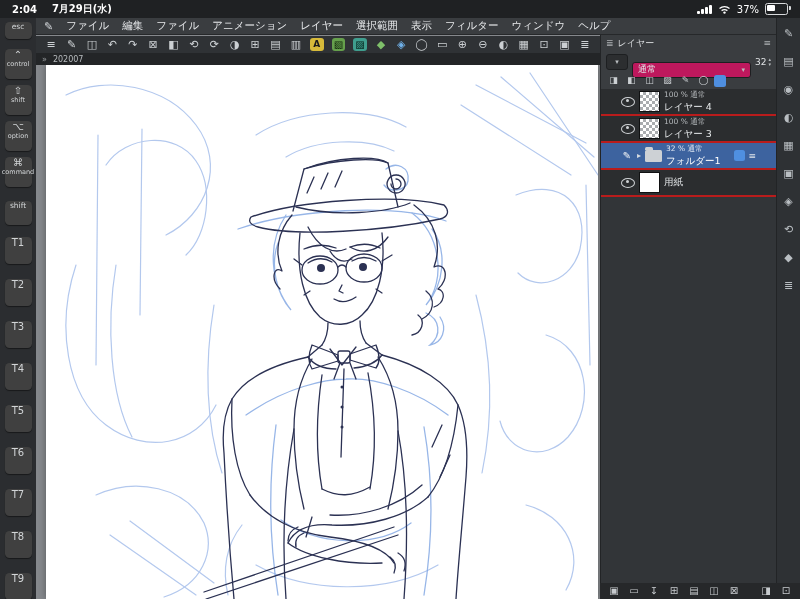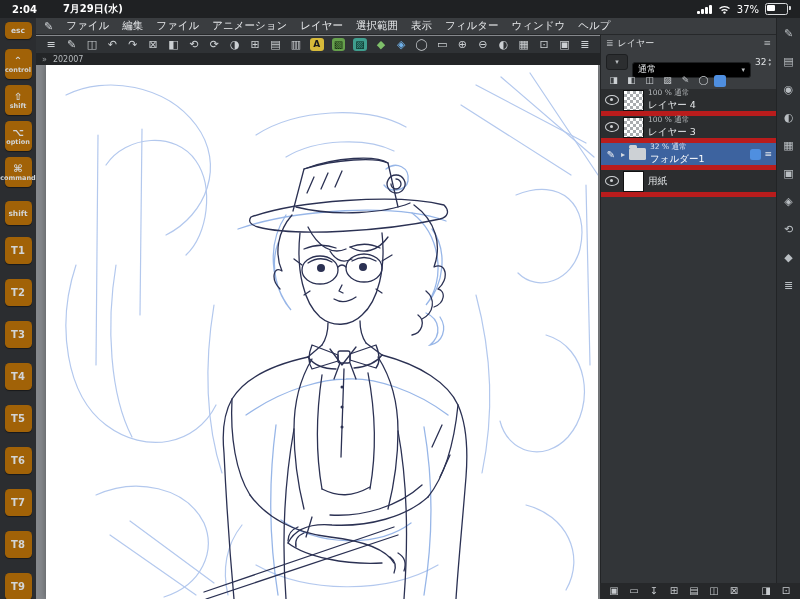--- a/index.html
+++ b/index.html
@@ -5,21 +5,21 @@
   html,body{margin:0;padding:0;}
   body{width:800px;height:599px;overflow:hidden;background:#85888c;
        font-family:"DejaVu Sans","Liberation Sans",sans-serif;position:relative;
        -webkit-font-smoothing:antialiased;}
   #app{position:absolute;inset:0;}
 
   
   #statusbar{position:absolute;top:0;left:0;width:800px;height:18px;background:#1f2123;
     display:flex;justify-content:space-between;align-items:center;padding:0 12px;box-sizing:border-box;
     color:#fff;font-size:10px;}
-  .sb-left{display:flex;gap:26px;align-items:center;font-weight:bold;}
+  .sb-left{display:flex;gap:15px;align-items:center;font-weight:bold;}
   .sb-right{display:flex;gap:6px;align-items:center;}
   .cellbars{display:inline-flex;align-items:flex-end;gap:1.5px;height:9px;}
   .cellbars i{width:2.5px;background:#fff;border-radius:1px;display:block;}
   .batt{width:21px;height:10px;border:1px solid #d8dadc;border-radius:2.5px;position:relative;}
   .batt::after{content:"";position:absolute;right:-3.5px;top:2px;width:2px;height:4px;background:#d8dadc;border-radius:0 1px 1px 0;}
   .batt i{display:block;height:6px;margin:1px;background:#fff;border-radius:1px;}
 
   
   #menubar{position:absolute;top:18px;left:36px;width:740px;height:17px;background:#3a3d40;
     display:flex;align-items:center;gap:13px;padding:0 8px;box-sizing:border-box;
@@ -41,23 +41,23 @@
   
   #tabrow{position:absolute;top:53px;left:36px;width:564px;height:12px;background:#232527;
     display:flex;align-items:center;gap:6px;padding:0 6px;box-sizing:border-box;}
   .tab-chevron{color:#9a9ea1;font-size:8px;}
   .tab-label{color:#b7bbbe;font-size:8px;}
   .doc-pill{background:#4f87d6;color:#fff;font-size:8px;border-radius:2px;padding:1px 7px;white-space:nowrap;}
 
   
   #sidebar{position:absolute;top:18px;left:0;width:36px;height:581px;background:#2b2d30;
     display:flex;flex-direction:column;align-items:center;padding-top:4px;box-sizing:border-box;}
-  .ekey{width:27px;background:#a16207;border-radius:4.5px;color:#d2d5d7;
-    display:flex;flex-direction:column;align-items:center;justify-content:center;
-    font-size:7.5px;box-shadow:0 1px 1px rgba(0,0,0,.45);flex:none;font-weight:bold;}
+  .ekey{width:27px;background:#404040;border-radius:4.5px;color:#d2d5d7;
+    display:flex;flex-direction:column;align-items:center;justify-content:flex-start;
+    font-size:7.5px;box-shadow:0 1px 1px rgba(0,0,0,.45);flex:none;}
   .ekey .sym{font-size:10px;line-height:11px;}
   .ekey .sym:empty{display:none;}
   .k-esc{height:17px;margin-bottom:10px;}
   .k-mod{height:30px;margin-bottom:6px;font-size:6.5px;}
   .k-space{height:24px;margin:8px 0 12px;}
   .k-t{height:27px;margin-bottom:15px;font-size:10px;}
 
   
   #stage{position:absolute;top:65px;left:36px;width:564px;height:534px;background:#85888c;overflow:hidden;}
   #page{position:absolute;top:0;left:10px;width:552px;height:534px;background:#ffffff;
@@ -66,32 +66,32 @@
 
   
   #layers-panel{position:absolute;top:35px;left:600px;width:176px;height:548px;background:#3a3d40;
     box-sizing:border-box;border-left:1px solid #222426;display:flex;flex-direction:column;}
   .p-header{height:16px;display:flex;align-items:center;gap:4px;padding:0 5px;color:#d6d9db;font-size:9px;flex:none;}
   .p-header .ph-icon{font-size:9px;color:#aeb2b5;}
   .p-header .ph-menu{margin-left:auto;color:#aeb2b5;font-size:9px;}
   .p-blendrow{height:21px;display:flex;align-items:center;gap:4px;padding:0 5px;flex:none;}
   .swatchbox{width:20px;height:14px;background:#2c2e30;border:1px solid #1d1f21;border-radius:3px;
     display:flex;align-items:center;justify-content:center;color:#b9bdc0;font-size:7px;}
-  .blend-dd{flex:1;height:14px;background:#000000;border:1px solid #1d1f21;border-radius:3px;
+  .blend-dd{flex:1;height:14px;background:#be185d;border:1px solid #1d1f21;border-radius:3px;
     display:flex;align-items:center;justify-content:space-between;padding:0 5px;color:#e0e3e5;font-size:9px;margin-top:16px;}
   .blend-dd .caret{font-size:7px;color:#b9bdc0;}
   .opacity-box{display:flex;align-items:center;gap:2px;color:#e0e3e5;font-size:9px;}
   .stepper{display:flex;flex-direction:column;font-size:5px;line-height:4.5px;color:#b9bdc0;}
   .p-iconrow{height:17px;display:flex;align-items:center;gap:3px;padding:0 5px;flex:none;}
   .p-iconrow .ic{width:15px;height:13px;font-size:9px;}
   .ic.c-bluebadge{background:#4f8fe0;width:12px;height:12px;border-radius:2.5px;color:rgba(255,255,255,.0);font-size:6px;}
 
   .p-list{flex:none;background:#323538;}
-  .lrow{height:27px;background:#2b2d2f;border-bottom:5px solid #b91c1c;
-    display:flex;align-items:center;gap:4px;padding:0 4px;box-sizing:border-box;}
+  .lrow{height:27px;background:#2b2d2f;border-bottom:2px solid #b91c1c;
+    display:flex;align-items:center;gap:4px;padding:0 20px;box-sizing:border-box;}
   .lrow.selected{background:#3d639f;}
   .eye{width:12px;height:8px;border:1px solid #cfd2d5;border-radius:50%;position:relative;flex:none;}
   .eye::after{content:"";position:absolute;width:3px;height:3px;background:#cfd2d5;border-radius:50%;top:1.5px;left:3.5px;}
   .pencil{display:none;width:12px;color:#f0f2f4;font-size:10px;flex:none;align-items:center;justify-content:center;}
   .arrow{display:none;color:#d7dce2;font-size:8px;flex:none;}
   .lrow.v-folder .pencil{display:flex;}
   .lrow.v-folder .arrow{display:inline;}
   .thumb{width:19px;height:19px;border:1px solid #101112;background-color:#fff;flex:none;
     background-image:linear-gradient(45deg,#a9acaf 25%,transparent 25%,transparent 75%,#a9acaf 75%),
                      linear-gradient(45deg,#a9acaf 25%,transparent 25%,transparent 75%,#a9acaf 75%);

